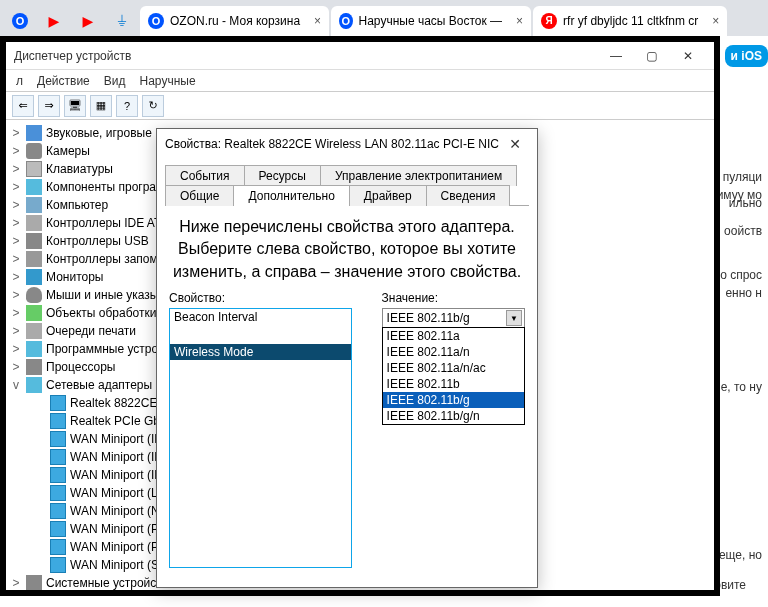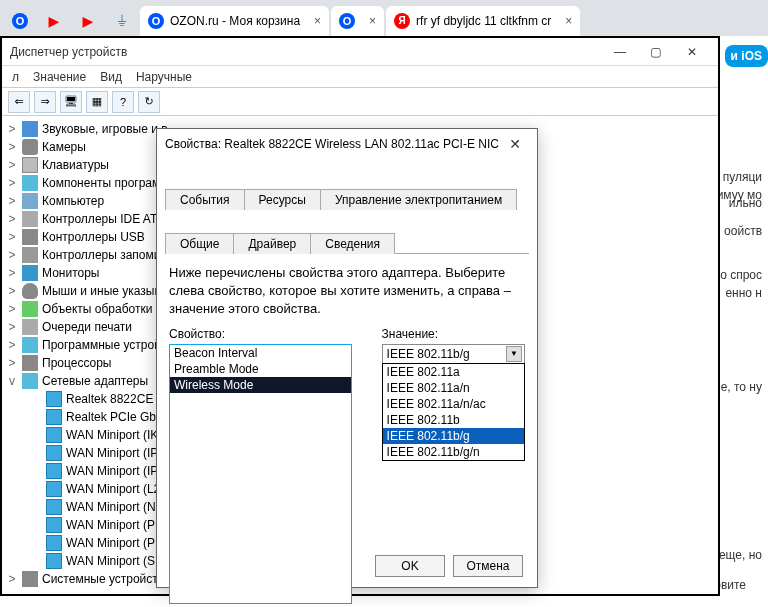--- a/index.html
+++ b/index.html
@@ -10,21 +10,21 @@
 .tab { height: 30px; background: #fff; border-radius: 6px 6px 0 0; display: flex; align-items: center; padding: 0 8px; gap: 6px; font-size: 12px; margin-right: 2px; max-width: 200px; overflow: hidden; white-space: nowrap; }
 .tab.inactive { background: transparent; }
 .tab .favicon { width: 16px; height: 16px; display: inline-flex; align-items: center; justify-content: center; font-size: 11px; }
 .tab .close { margin-left: 8px; color: #555; cursor: pointer; }
 .favicon.ozon { background: #0054ff; color: #fff; border-radius: 50%; width:16px; height:16px; line-height:16px; text-align:center; font-weight:bold; }
 .favicon.yt { color: #ff0000; font-size:14px; }
 .favicon.plug { color: #0078d4; font-size:14px; }
 .favicon.ya { background:#ff0000; color:#fff; border-radius:50%; width:16px; height:16px; line-height:16px; text-align:center; font-weight:bold; font-size:10px;}
 
 
-.dm { position: absolute; left:0; top:36px; width: 720px; height: 560px; border: 2px solid #000000; background:#fff; }
+.dm { position: absolute; left:0; top:36px; width: 720px; height: 560px; border: 6px solid #000000; background:#fff; }
 .dm-title { height:28px; background:#fff; display:flex; align-items:center; justify-content:space-between; padding:0 8px; border-bottom:1px solid #ddd; }
 .dm-title-text { font-size:12px; color:#333; }
 .dm-ctrls { display:flex; gap:0; }
 .dm-ctrls span { width:36px; height:20px; display:inline-flex; align-items:center; justify-content:center; color:#333; cursor:pointer; }
 .dm-menu { height:22px; display:flex; align-items:center; gap:14px; padding:0 10px; color:#333; border-bottom:1px solid #ccc; }
 .dm-toolbar { height:28px; display:flex; align-items:center; gap:4px; padding:0 6px; border-bottom:1px solid #ccc; }
 .tb-btn { width:22px; height:22px; border:1px solid #bcd; background:#eef5fb; display:inline-flex; align-items:center; justify-content:center; font-size:11px; }
 .dm-tree { position:absolute; top:80px; left:0; right:0; bottom:0; overflow:hidden; padding:2px 0; }
 .tree-item { display:flex; align-items:center; gap:4px; padding:1px 4px; font-size:12px; white-space:nowrap; }
 .tree-item .exp { width:12px; color:#666; text-align:center; }
@@ -48,30 +48,30 @@
 .ico-sys { background:#888; }
 .bg-badge { position:absolute; top:45px; right:0; background:#0099e6; color:#fff; padding:4px 6px; font-size:12px; font-weight:bold; white-space:nowrap;border-radius:8px;}
 
 
 .dlg { position:absolute; left:156px; top:128px; width:382px; height:460px; background:#fff; border:1px solid #666; box-shadow:0 4px 16px rgba(0,0,0,0.25); }
 .dlg-title { height:30px; display:flex; align-items:center; justify-content:space-between; padding:0 8px; background:#fff; }
 .dlg-title-text { font-size:12px; }
 .dlg-close { width:28px; height:20px; display:inline-flex; align-items:center; justify-content:center; cursor:pointer; color:#333; font-size:14px; }
 .dlg-body { padding:4px 8px 8px 8px; }
 .tabs { display:flex; flex-wrap:wrap; border-bottom:1px solid #aaa; margin-top:2px; }
-.tabbtn { padding:3px 14px; font-size:12px; border:1px solid #aaa; border-bottom:none; background:#f0f0f0; margin-right:-1px; margin-bottom:-1px; cursor:pointer;margin-top:24px; }
+.tabbtn { padding:3px 14px; font-size:12px; border:1px solid #aaa; border-bottom:none; background:#f0f0f0; margin-right:-1px; margin-bottom:-1px; cursor:pointer; }
 .tabbtn.active { background:#fff; position:relative; z-index:1; }
-.desc { font-size:13px; padding:10px 4px 8px 4px; line-height:1.4; }
+.desc { font-size:16px; padding:10px 4px 8px 4px; line-height:1.4;text-align:center; }
 .cols { display:flex; gap:30px; padding:0 4px; }
 .col-label { font-size:12px; margin-bottom:3px; }
 .col-left { width:56%; }
 .col-right { width:44%; }
 .listbox { border:1px solid #0ea5e9; height:260px; overflow:auto; background:#fff; }
 .listbox div { padding:1px 4px; font-size:12px; cursor:pointer; }
-.listbox div.sel { background:#0f172a; color:#fff; }
+.listbox div.sel { background:#0c4a6e; color:#fff;margin-top:19px; }
 .combo { border:1px solid #888; height:20px; display:flex; align-items:center; justify-content:space-between; padding:0 2px 0 4px; font-size:12px; background:#fff; cursor:pointer; }
 .combo-arrow { width:16px; height:16px; background:#e0e0e0; border:1px solid #999; display:inline-flex; align-items:center; justify-content:center; font-size:8px; }
 .dropdown { border:1px solid #000; background:#fff; position:relative; top:-1px; }
 .dropdown div { padding:1px 4px; font-size:12px; cursor:pointer; }
 .dropdown div.sel { background:#0a5fba; color:#fff; }
 .dlg-buttons { position:absolute; bottom:10px; right:14px; display:flex; gap:8px; }
 .btn { min-width:70px; height:22px; border:1px solid #888; background:#f3f3f3; font-size:12px; cursor:pointer; }
 
 
 .peek { position:absolute; color:#333; font-size:12px; white-space:nowrap; }
@@ -92,20 +92,21 @@
     <div class="tab inactive">
       <span class="favicon plug">⏚</span>
     </div>
     <div class="tab">
       <span class="favicon ozon">O</span>
       <span>OZON.ru - Моя корзина</span>
       <span class="close">×</span>
     </div>
     <div class="tab">
       <span class="favicon ozon">O</span>
+      <span>Наручные часы Восток —</span>
       <span class="close">×</span>
     </div>
     <div class="tab">
       <span class="favicon ya">Я</span>
       <span>rfr yf dbyljdc 11 cltkfnm cr</span>
       <span class="close">×</span>
     </div>
   </div>
 
 <div class="peek" style="top:48px; right:6px;">ya-res</div>
@@ -124,21 +125,21 @@
   <div class="dm-title">
     <span class="dm-title-text">Диспетчер устройств</span>
     <div class="dm-ctrls">
       <span>—</span>
       <span>▢</span>
       <span>✕</span>
     </div>
   </div>
   <div class="dm-menu" id="dm-menu">
       <span>л</span>
-      <span>Значение</span>
+      <span>Действие</span>
       <span>Вид</span>
       <span>Наручные</span>
     </div>
   <div class="dm-toolbar">
     <span class="tb-btn">⇐</span>
     <span class="tb-btn">⇒</span>
     <span class="tb-btn">🖥</span>
     <span class="tb-btn">▦</span>
     <span class="tb-btn">?</span>
     <span class="tb-btn">↻</span>
@@ -282,47 +283,43 @@
     <span class="dlg-title-text">Свойства: Realtek 8822CE Wireless LAN 802.11ac PCI-E NIC</span>
     <span class="dlg-close">✕</span>
   </div>
   <div class="dlg-body">
     <div class="tabs" id="dlg-tabs">
         <div class="tabbtn">События</div>
         <div class="tabbtn">Ресурсы</div>
         <div class="tabbtn">Управление электропитанием</div>
         <div style="flex-basis: 100%; height: 0px;"></div>
         <div class="tabbtn">Общие</div>
+        <div class="tabbtn active">Дополнительно</div>
         <div class="tabbtn">Драйвер</div>
         <div class="tabbtn">Сведения</div>
       </div>
     <div class="desc">Ниже перечислены свойства этого адаптера. Выберите слева свойство, которое вы хотите изменить, а справа – значение этого свойства.</div>
     <div class="cols">
       <div class="col-left">
         <div class="col-label">Свойство:</div>
         <div class="listbox" id="prop-list">
             <div>Beacon Interval</div>
-            <div>Preamble Mode</div>
             <div class="sel">Wireless Mode</div>
           </div>
       </div>
       <div class="col-right">
         <div class="col-label">Значение:</div>
         <div class="combo">
           <span>IEEE 802.11b/g</span>
           <span class="combo-arrow">▼</span>
         </div>
         <div class="dropdown" id="val-dd">
             <div>IEEE 802.11a</div>
             <div>IEEE 802.11a/n</div>
             <div>IEEE 802.11a/n/ac</div>
             <div>IEEE 802.11b</div>
             <div class="sel">IEEE 802.11b/g</div>
             <div>IEEE 802.11b/g/n</div>
           </div>
       </div>
     </div>
   </div>
-  <div class="dlg-buttons">
-    <button class="btn">OK</button>
-    <button class="btn">Отмена</button>
-  </div>
 </div>
 
 </body></html>

